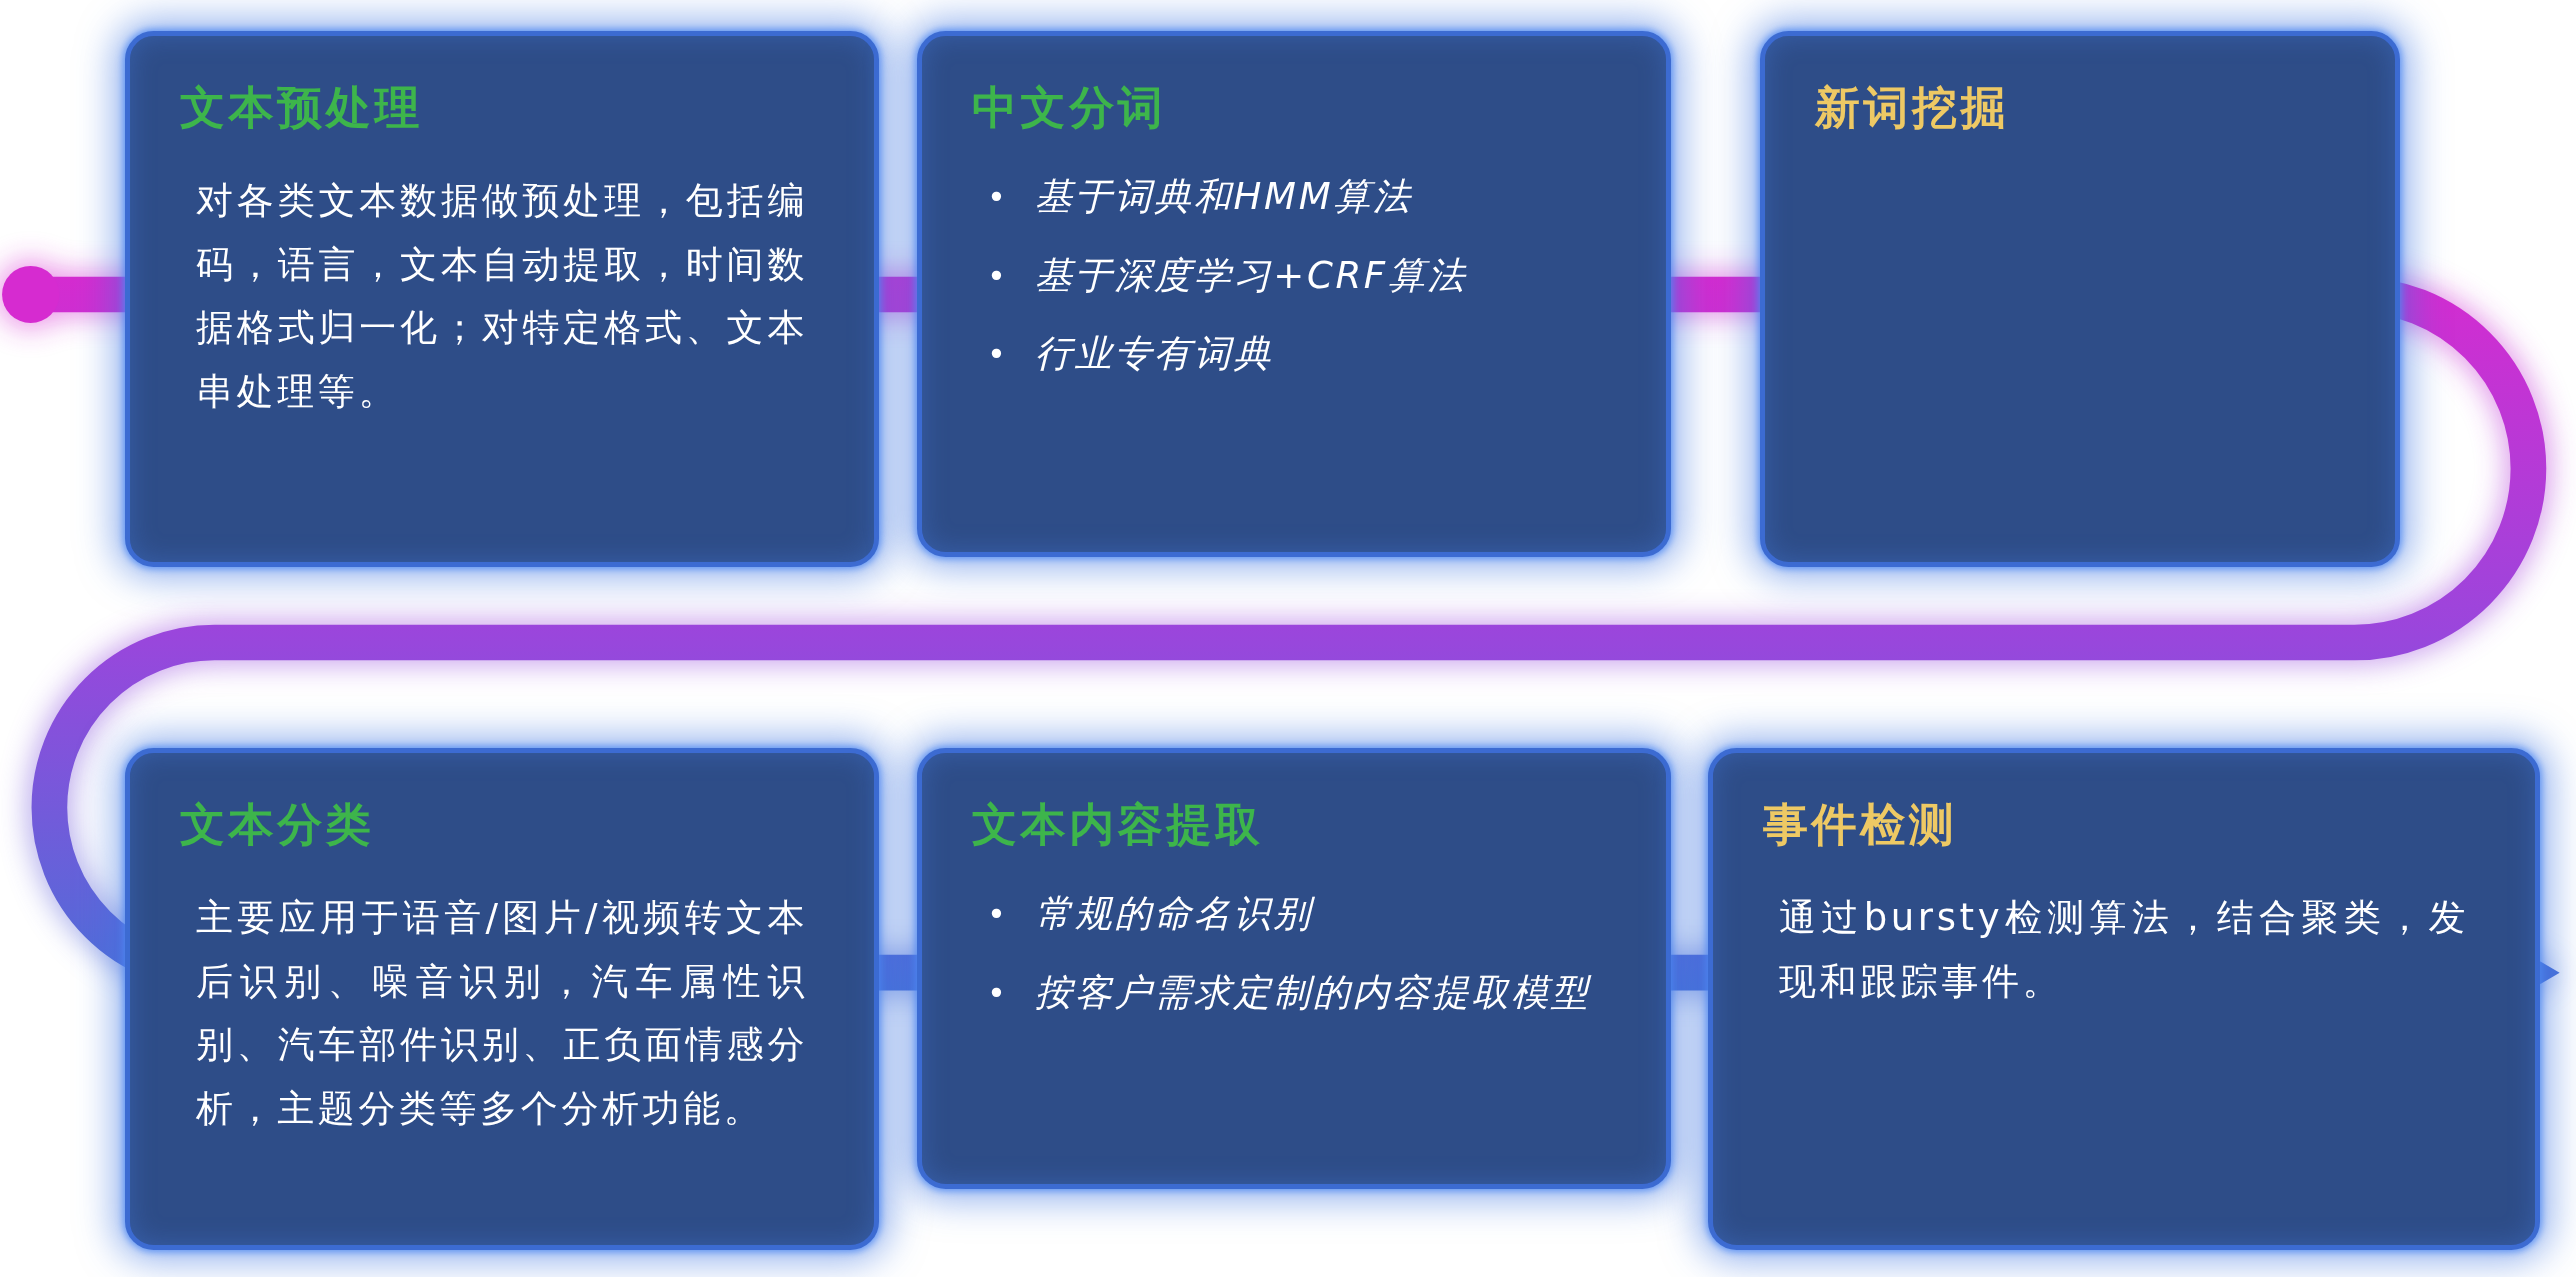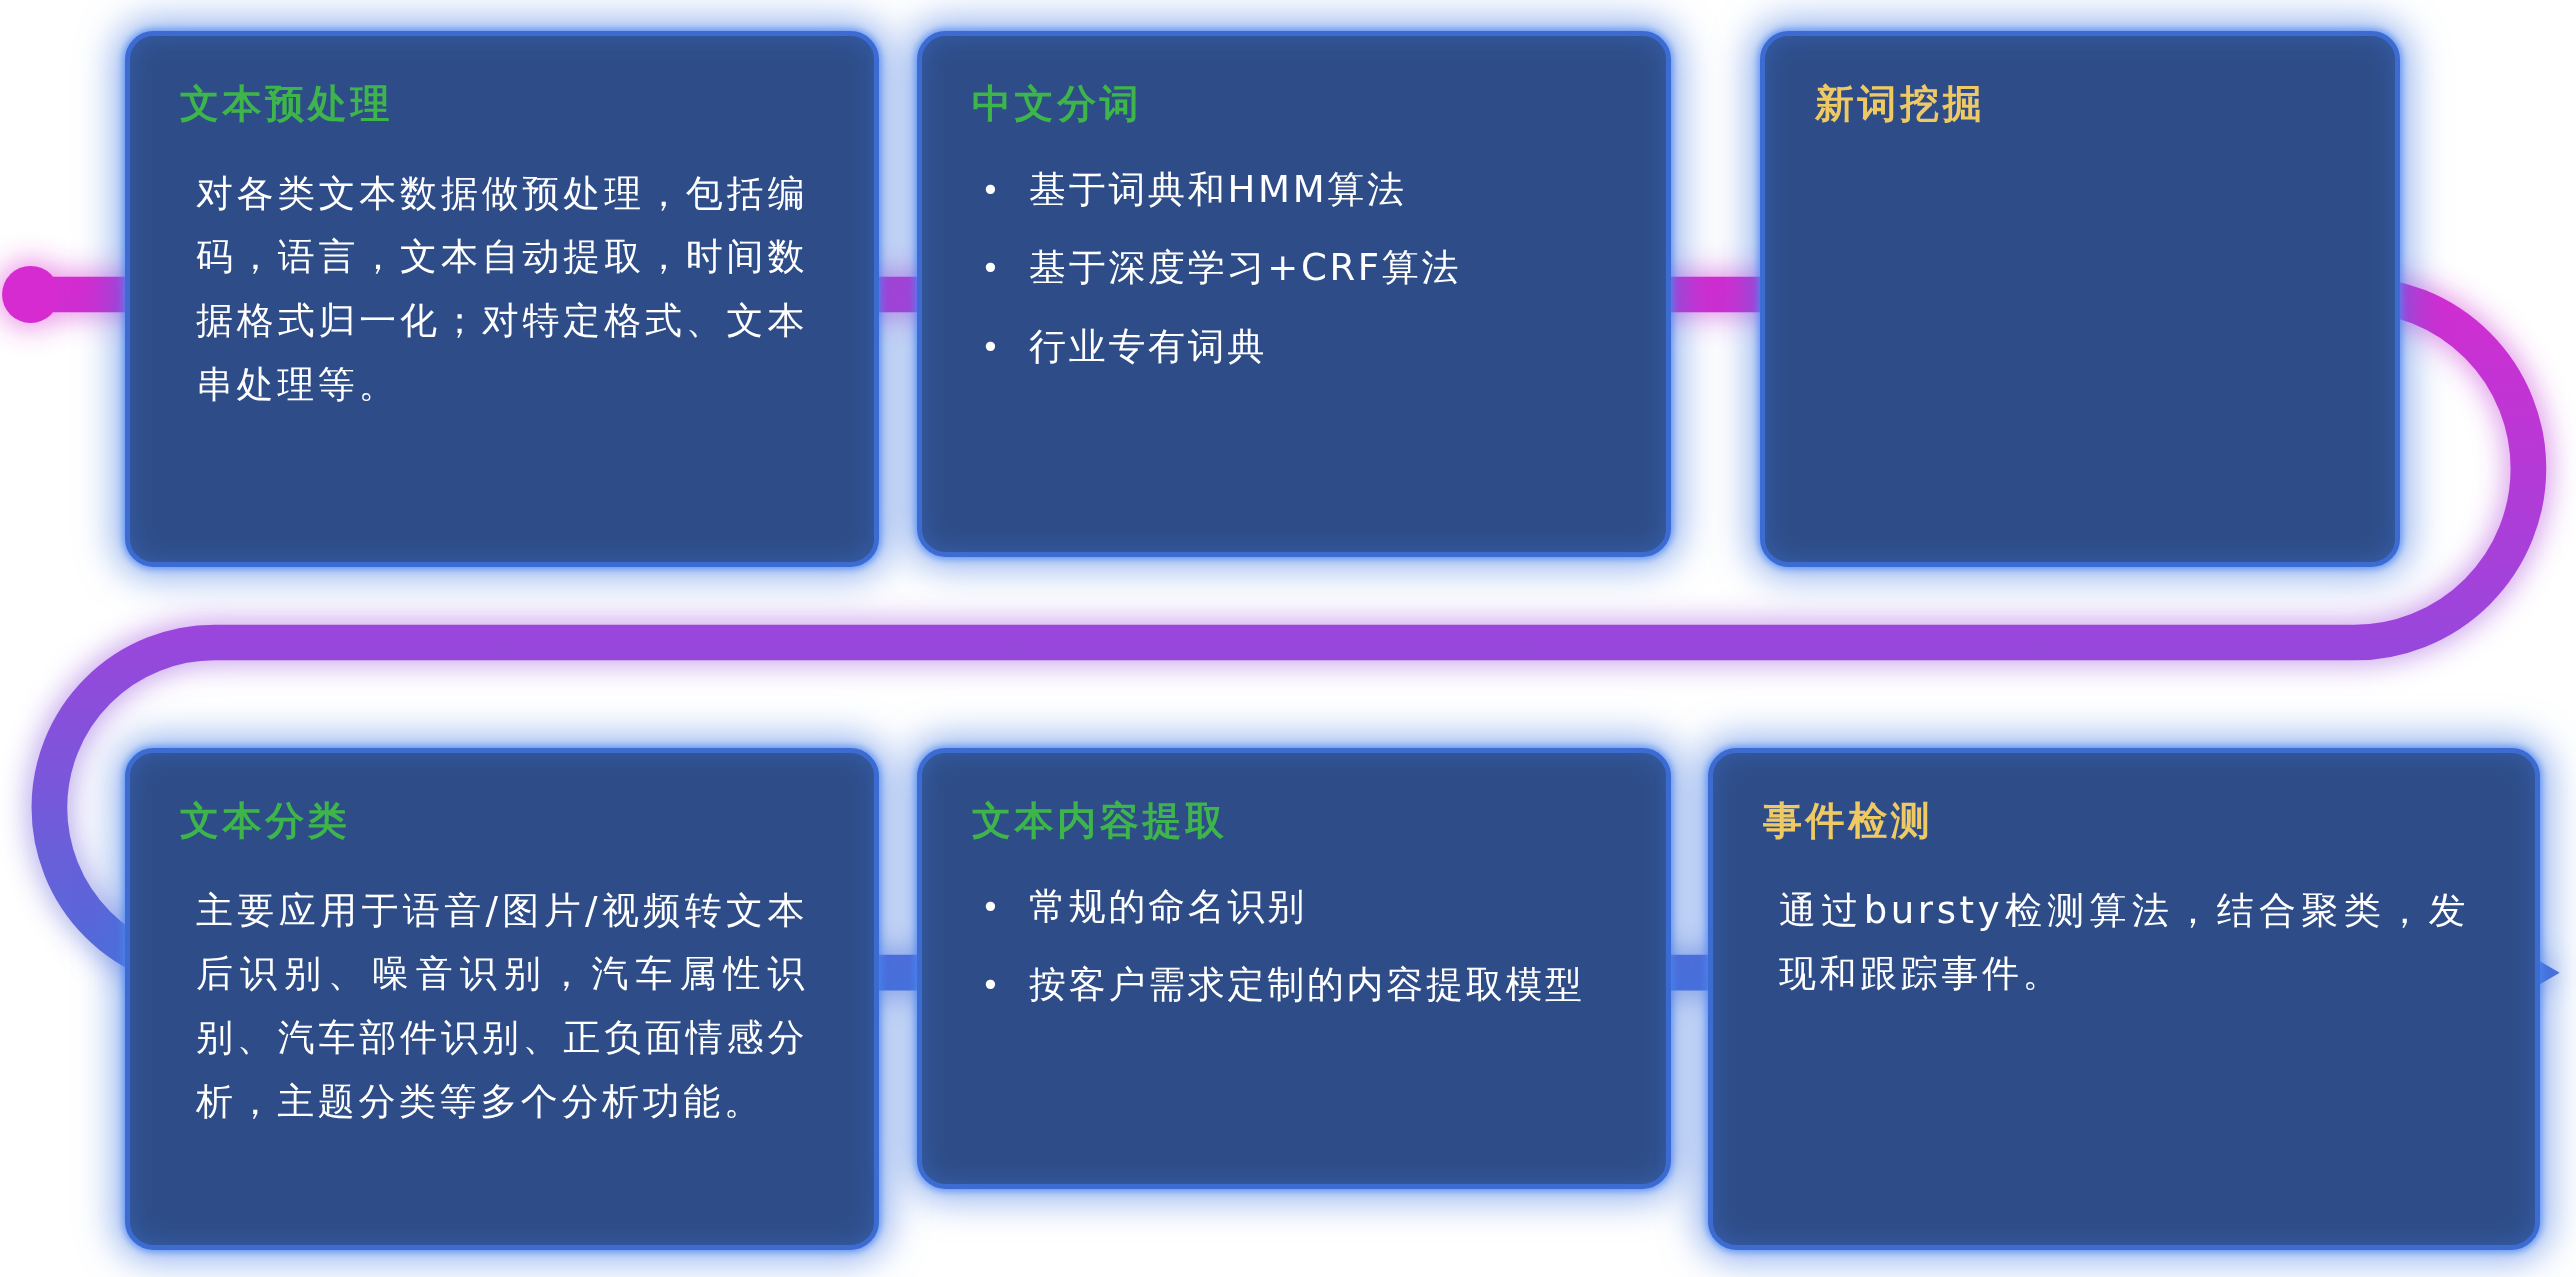--- a/index.html
+++ b/index.html
@@ -36,41 +36,42 @@
 
   .pos-0 { left: 125px;  top: 31px;  width: 754px; height: 536px; }
   .pos-1 { left: 917px; top: 31px;  width: 754px; height: 526px; }
   .pos-2 { left: 1760px; top: 31px;  width: 640px; height: 536px; }
   .pos-3 { left: 125px;  top: 748px; width: 754px; height: 502px; }
   .pos-4 { left: 917px; top: 748px; width: 754px; height: 441px; }
   .pos-5 { left: 1708px; top: 748px; width: 832px; height: 502px; }
 
   .card-title {
     margin: 9px 0 34px 0;
-    font-size: 39px;
+    font-size: 45px;
     font-weight: bold;
     letter-spacing: 3.6px;
     line-height: 1.2;
   }
   .title-green  { color: var(--title-green, #3db54b); }
   .title-yellow { color: var(--title-yellow, #eec964); }
 
   .card-body {
     margin: 16px;
     color: var(--body-text, #ffffff);
     font-size: 37px;
     letter-spacing: 3.6px;
     line-height: 1.72;
     text-align: justify;
   }
 
   .bullets {
     list-style: none;
-    margin: 0;
+    margin: 6px;
     padding: 0;
+    font-style: italic;
   }
   .bullets li {
     position: relative;
     color: var(--body-text, #ffffff);
     font-size: 37px;
     letter-spacing: 2.7px;
     line-height: 1.5;
     padding-left: 57px;
     margin-bottom: 23px;
   }

